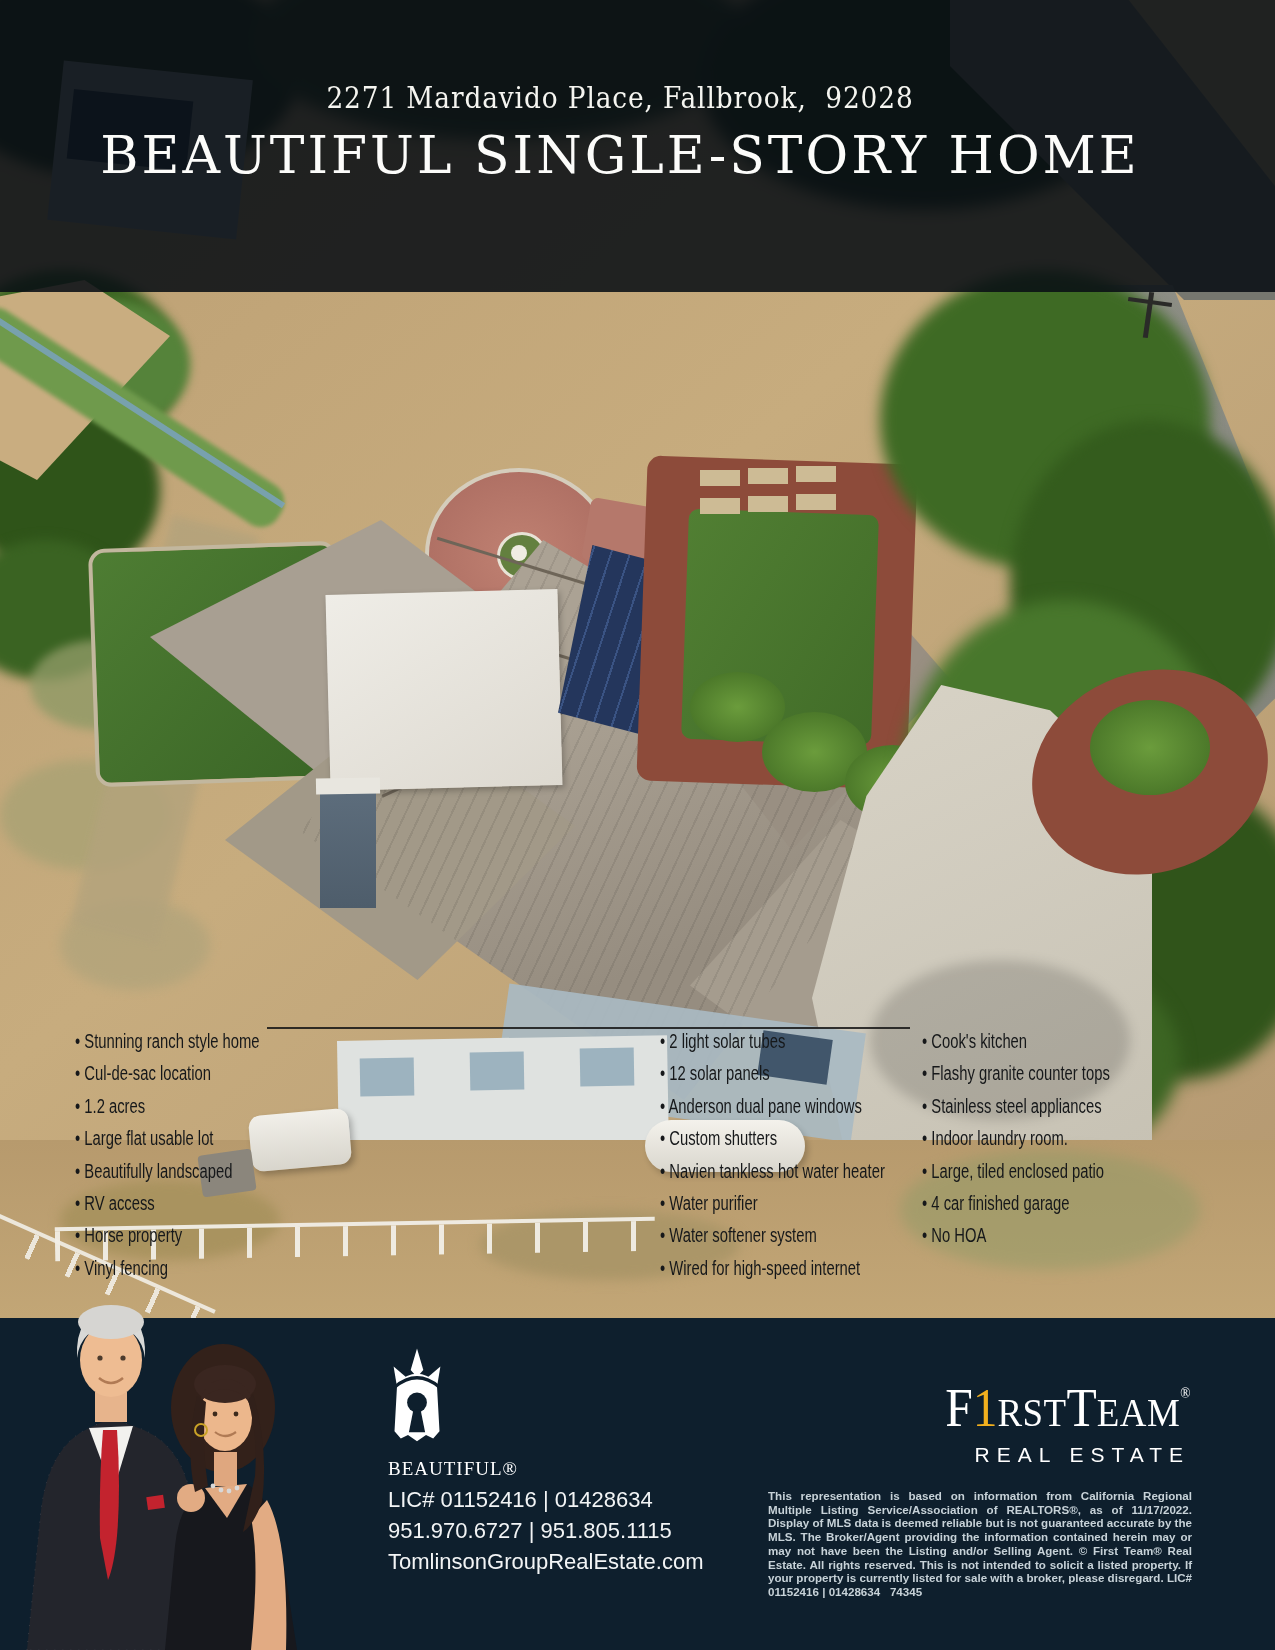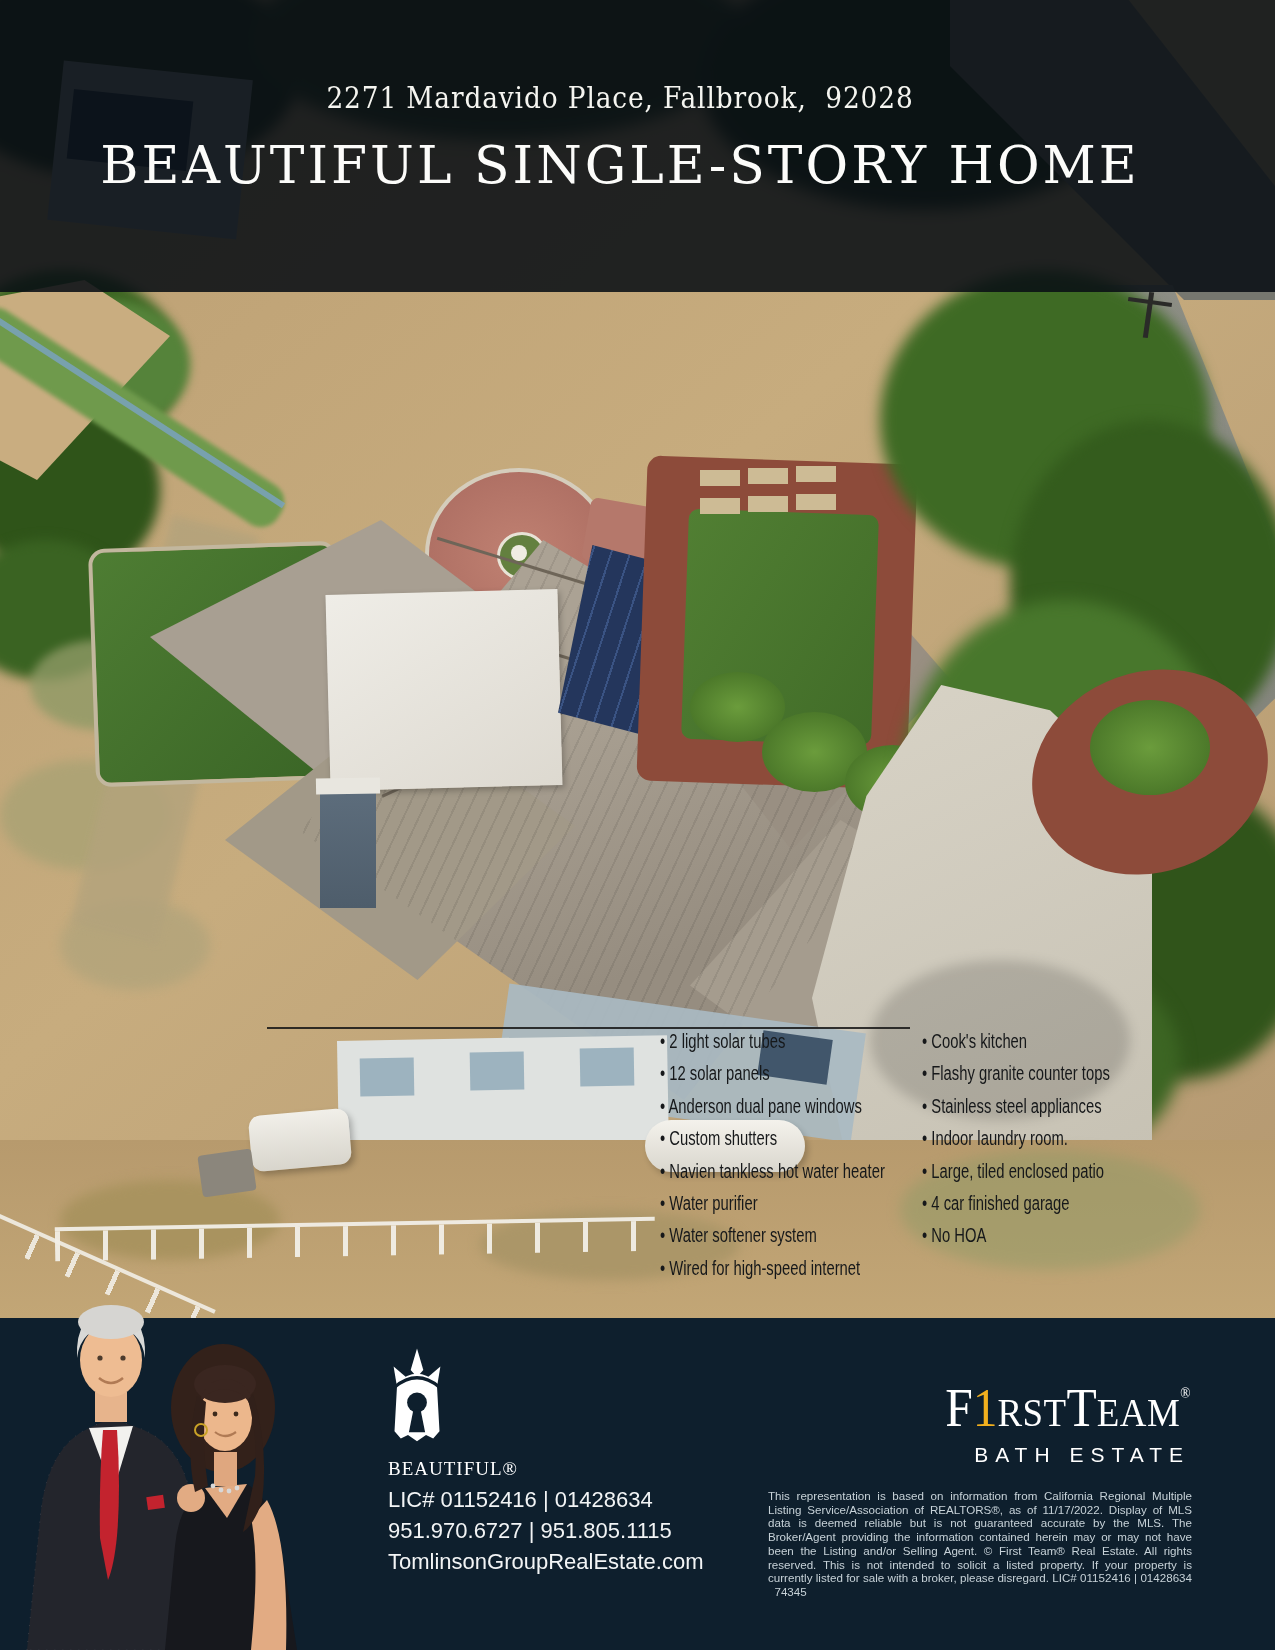--- a/index.html
+++ b/index.html
@@ -8,21 +8,21 @@
   
   .photo{position:absolute;left:0;top:0;width:1275px;height:1318px;overflow:hidden;
          background:linear-gradient(140deg,#bb9e72 0%,#c7ac7e 45%,#b49871 100%);}
   .photo div{position:absolute;}
   
   .banner-overlay{position:absolute;left:0;top:0;width:1275px;height:292px;
                   background:rgba(9,15,20,.88);z-index:2;}
   .banner-text{position:absolute;left:0;top:80px;width:1240px;text-align:center;z-index:3;}
   .banner-addr{font-family:"DejaVu Serif",serif;font-size:30px;letter-spacing:1px;
                color:#f5f5f0;transform:scaleX(.88);white-space:pre;}
-  .banner-title{margin-top:20px;font-family:"DejaVu Serif",serif;font-size:52px;
+  .banner-title{margin-top:10px;font-family:"DejaVu Serif",serif;font-size:52px;
                 letter-spacing:3px;color:#fcfcfa;font-weight:400;}
   
   .stats{position:absolute;left:427px;top:961px;font-size:37px;letter-spacing:.5px;
          color:#223f4f;z-index:3;white-space:nowrap;}
   .divider{position:absolute;left:267px;top:1027px;width:643px;height:2px;
            background:rgba(20,20,20,.85);z-index:3;}
   
   .fcol{position:absolute;top:1025px;z-index:3;}
   .fitem{font-size:20px;line-height:32.4px;color:#16181a;white-space:nowrap;
          transform:scaleX(.74);transform-origin:left center;}
@@ -38,21 +38,21 @@
   .c-lic,.c-phone,.c-web{font-size:22px;line-height:23px;margin-top:8px;color:#f2f4f5;}
   .brand{position:absolute;right:85px;top:58px;text-align:right;color:#fff;}
   .brand-line{font-family:"Liberation Serif",serif;white-space:nowrap;
               transform:scaleX(.9);transform-origin:right center;}
   .b-big{font-size:55px;}
   .b-sm{font-size:41px;letter-spacing:.5px;}
   .b-one{font-size:55px;color:#f2b01e;}
   .b-reg{font-size:15px;vertical-align:28px;}
   .brand-sub{margin-top:4px;font-size:21px;letter-spacing:7px;color:#fff;}
   .disclaimer{position:absolute;left:768px;top:171px;width:424px;font-size:11.6px;
-              line-height:13.7px;color:#c7d2d8;text-align:justify;}
+              line-height:13.7px;color:#c7d2d8;text-align:justify;font-weight:bold;}
 </style>
 </head>
 <body>
 
 <div class="page">
 
   <div class="photo">
 
     <div style="left:-60px;top:-40px;width:360px;height:220px;background:#223419;border-radius:50%;filter:blur(7px);"></div>
     <div style="left:250px;top:-60px;width:500px;height:200px;background:#2b3f1f;border-radius:50%;filter:blur(8px);"></div>
@@ -143,20 +143,30 @@
   </div>
 
   <div class="banner-overlay"></div>
   <div class="banner-text">
     <div class="banner-addr">2271 Mardavido Place, Fallbrook, &nbsp;92028</div>
     <div class="banner-title">BEAUTIFUL SINGLE-STORY HOME</div>
   </div>
 
   <div class="divider"></div>
 
+  <div class="fcol" style="left:75px;">
+    <div class="fitem">Stunning ranch style home</div>
+    <div class="fitem">Cul-de-sac location</div>
+    <div class="fitem">1.2 acres</div>
+    <div class="fitem">Large flat usable lot</div>
+    <div class="fitem">Beautifully landscaped</div>
+    <div class="fitem">RV access</div>
+    <div class="fitem">Horse property</div>
+    <div class="fitem">Vinyl fencing</div>
+  </div>
   <div class="fcol" style="left:660px;">
     <div class="fitem">2 light solar tubes</div>
     <div class="fitem">12 solar panels</div>
     <div class="fitem">Anderson dual pane windows</div>
     <div class="fitem">Custom shutters</div>
     <div class="fitem">Navien tankless hot water heater</div>
     <div class="fitem">Water purifier</div>
     <div class="fitem">Water softener system</div>
     <div class="fitem">Wired for high-speed internet</div>
   </div>
@@ -185,21 +195,21 @@
       <div class="c-realtors">BEAUTIFUL®</div>
       <div class="c-lic">LIC# 01152416 | 01428634</div>
       <div class="c-phone">951.970.6727 | 951.805.1115</div>
       <div class="c-web">TomlinsonGroupRealEstate.com</div>
     </div>
 
     <div class="brand">
       <div class="brand-line">
         <span class="b-big">F</span><span class="b-one">1</span><span class="b-sm">RST</span><span class="b-big">T</span><span class="b-sm">EAM</span><span class="b-reg">®</span>
       </div>
-      <div class="brand-sub">BATH ESTATE</div>
+      <div class="brand-sub">REAL ESTATE</div>
     </div>
 
     <div class="disclaimer">This representation is based on information from California Regional Multiple Listing Service/Association of REALTORS®, as of 11/17/2022. Display of MLS data is deemed reliable but is not guaranteed accurate by the MLS. The Broker/Agent providing the information contained herein may or may not have been the Listing and/or Selling Agent. © First Team® Real Estate. All rights reserved. This is not intended to solicit a listed property. If your property is currently listed for sale with a broker, please disregard. LIC# 01152416 | 01428634 &nbsp; 74345</div>
   </div>
 
   <svg class="agents-photo" viewBox="0 0 320 372">
 
     <path d="M12 372 L26 232 Q34 168 74 150 L96 140 L118 148 Q166 162 176 220 L190 372 Z" fill="#23252c"></path>
     <path d="M12 372 L26 232 Q34 168 74 150 L96 140 L118 148 Q166 162 176 220 L190 372 Z" fill="none" stroke="#3a3d46" stroke-width="1" stroke-dasharray="1 7"></path>
     <polygon points="74,150 118,148 98,214" fill="#f2f1ee"></polygon>

